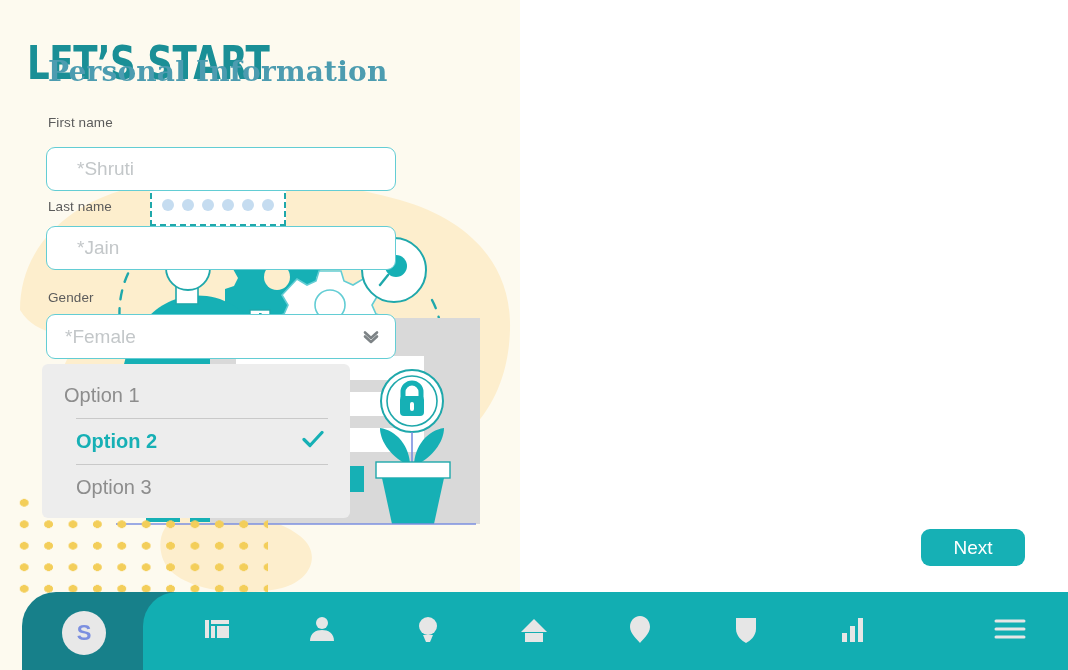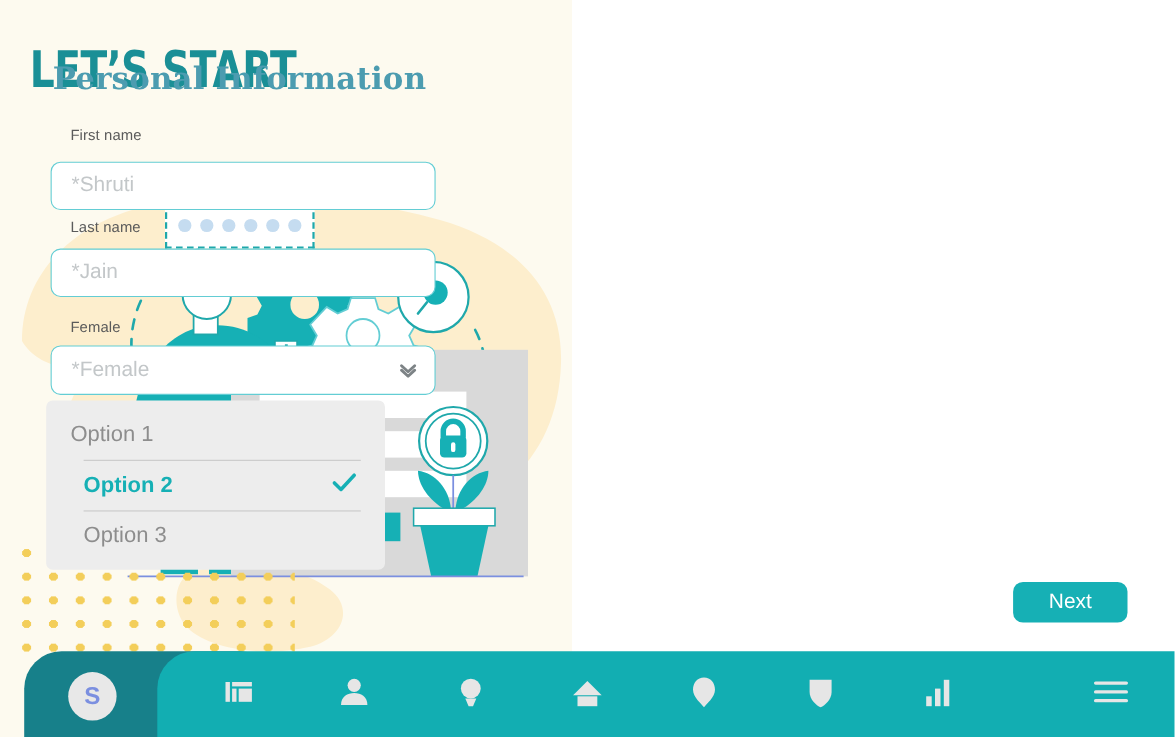--- a/index.html
+++ b/index.html
@@ -59,34 +59,34 @@
   }
   #form-heading {
     position: absolute; left: 48px; top: 55px;
     font-family: "DejaVu Serif", "Liberation Serif", serif;
     font-size: 28px; font-weight: bold;
     color: #4c9cb0;
     letter-spacing: 0.2px;
     white-space: nowrap;
   }
   .field-label {
-    position: absolute; left: 64px;
+    position: absolute; left: 48px;
     font-size: 13.5px; color: #5b5b5b;
     letter-spacing: 0.1px;
   }
   .field-input {
     position: absolute; left: 46px;
     width: 350px; height: 44px;
     border: 1.4px solid #63cdd4;
     border-radius: 9px;
     background: #ffffff;
     font-family: "Liberation Sans", sans-serif;
     font-size: 19px;
     color: #8e9294;
-    padding: 0 18px;
+    padding: 0 30px;
     outline: none;
   }
   .field-input::placeholder { color: #c3c7c9; }
   #first-name-label { top: 115px; }
   #first-name-input { top: 147px; }
   #last-name-label  { top: 199px; text-align: right; }
   #last-name-input  { top: 226px; }
   #gender-label     { top: 290px; }
   #gender-select-wrap { position: absolute; left: 46px; top: 314px; width: 336px; height: 45px; }
   #gender-select {
@@ -297,21 +297,21 @@
   <div id="right-panel"></div>
 
   <div id="form-heading">Personal Information</div>
 
   <label class="field-label" id="first-name-label">First name</label>
   <input class="field-input" id="first-name-input" type="text" placeholder="*Shruti" style="">
 
   <label class="field-label" id="last-name-label">Last name</label>
   <input class="field-input" id="last-name-input" type="text" placeholder="*Jain" style="">
 
-  <label class="field-label" id="gender-label">Female</label>
+  <label class="field-label" id="gender-label">Gender</label>
 
   <div id="gender-select-wrap">
     <div id="gender-select">
       <span>*Female</span>
       <span id="gender-chevron">
         <svg width="20" height="20" viewBox="0 0 20 20">
           <path d="M4 5.5 L10 11 L16 5.5" fill="none" stroke="currentColor" stroke-width="2.6" stroke-linecap="round" stroke-linejoin="round"></path>
           <path d="M4 9.5 L10 15 L16 9.5" fill="none" stroke="currentColor" stroke-width="2.6" stroke-linecap="round" stroke-linejoin="round"></path>
         </svg>
       </span>

